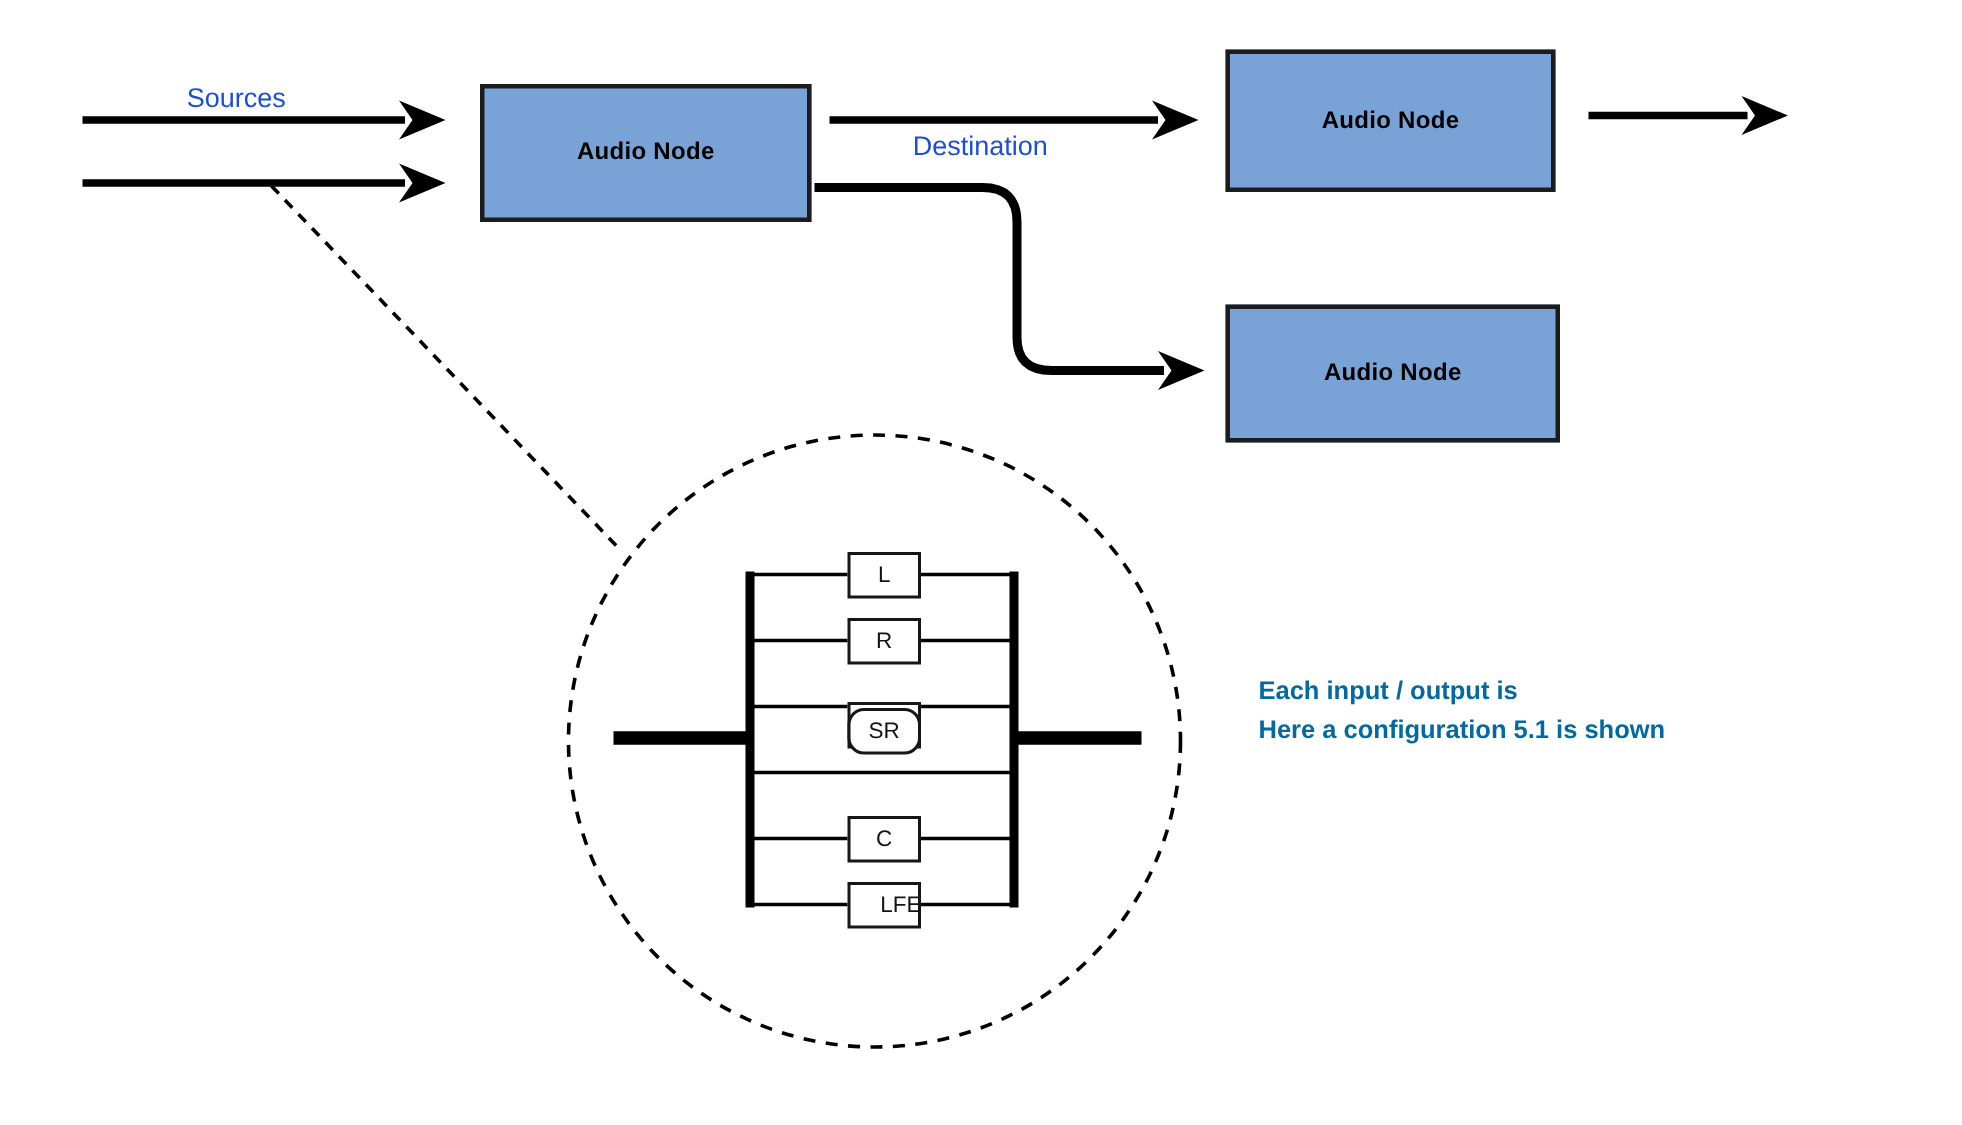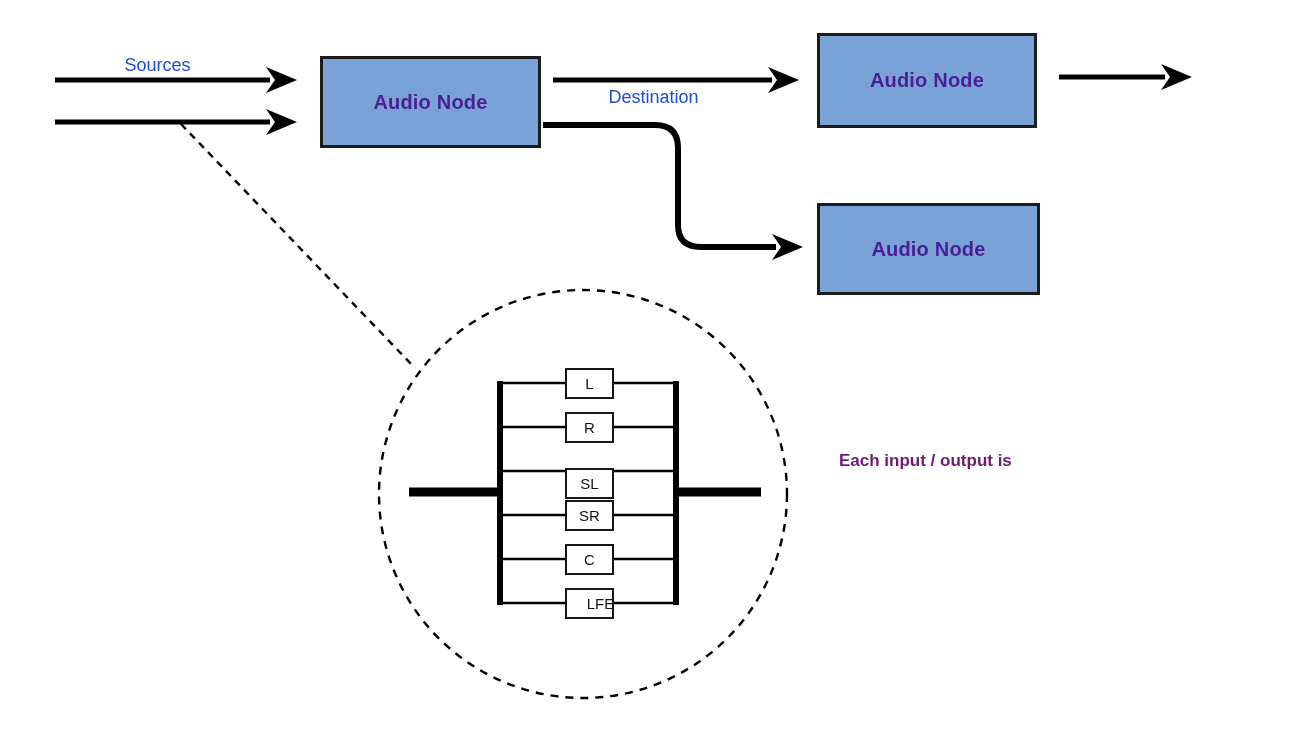--- a/index.html
+++ b/index.html
@@ -11,21 +11,21 @@
     position: relative;
   }
   #stage { position: relative; width: 1308px; height: 750px; }
   #linework { position: absolute; left: 0; top: 0; }
 
   .audio-node {
     position: absolute;
     background: #79a3d7;
     border: 3px solid #1c1c1c;
     display: flex; align-items: center; justify-content: center;
-    font-weight: bold; font-size: 20px; color: #4c1d95;
+    font-weight: bold; font-size: 16px; color: #000000;
     box-sizing: border-box;
     letter-spacing: 0.2px;
   }
   .node-1 { left: 320px; top: 56px;  width: 221px; height: 92px; }
   .node-2 { left: 817px; top: 33px;  width: 220px; height: 95px; }
   .node-3 { left: 817px; top: 203px; width: 223px; height: 92px; }
 
   .flow-label {
     position: absolute;
     font-size: 18px; color: #1d4ed8;
@@ -40,29 +40,29 @@
     left: 565px; width: 49px; height: 31px;
     background: #ffffff;
     border: 2px solid #161616;
     box-sizing: border-box;
     display: flex; align-items: center; justify-content: center;
     font-size: 15px; color: #131313;
   }
   .chan-0 { top: 368px; }
   .chan-1 { top: 412px; }
   .chan-2 { top: 456px; margin-top: 12px; }
-  .chan-3 { top: 500px; }
+  .chan-3 { top: 472px; border-radius: 11px; }
   .chan-4 { top: 544px; }
   .chan-5 { top: 588px; padding-left: 22px; }
 
   .note {
     position: absolute;
     left: 839px; top: 448px; width: 340px;
     font-size: 17px; line-height: 26px;
-    font-weight: 600; color: #701a75;
+    font-weight: 600; color: #0369a1;
   }
   .note div { white-space: nowrap; }
 </style>
 </head>
 <body style="background: rgb(255, 255, 255);">
 
 <div id="stage">
 
   <svg id="linework" width="1308" height="750" viewBox="0 0 1308 750">
     <g stroke="#000000" fill="#000000">
@@ -110,15 +110,16 @@
 
   <div class="chan-box chan-0">L</div>
   <div class="chan-box chan-1">R</div>
   <div class="chan-box chan-2">SL</div>
   <div class="chan-box chan-3">SR</div>
   <div class="chan-box chan-4">C</div>
   <div class="chan-box chan-5">LFE</div>
 
   <div class="note">
     <div>Each input / output is</div>
+    <div>Here a configuration 5.1 is shown</div>
   </div>
 
 </div>
 
 </body></html>

